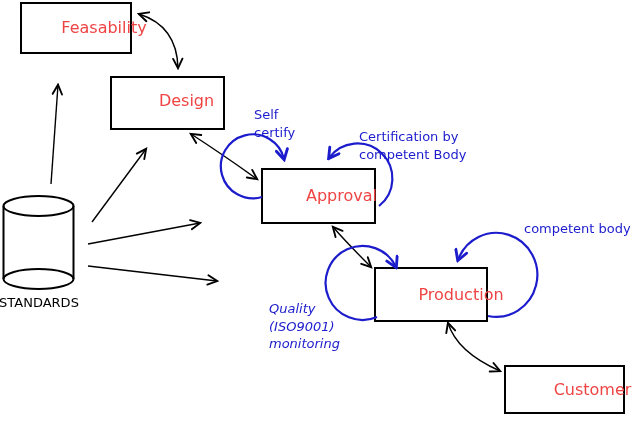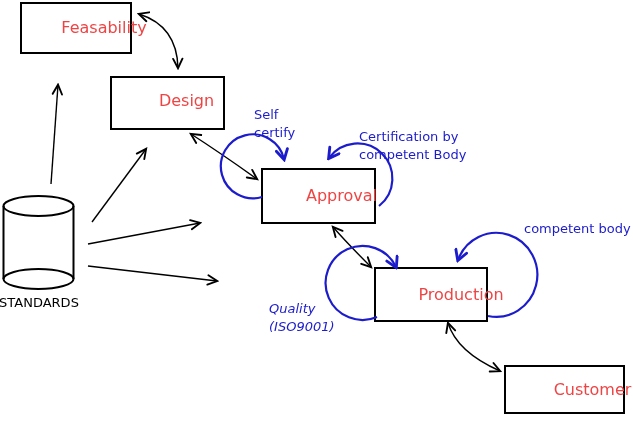--- a/index.html
+++ b/index.html
@@ -94,15 +94,16 @@
   <div class="annotation" style="left:359px;top:104px;margin-top:24px;">
     <div>Certification by</div>
     <div>competent Body</div>
   </div>
   <div class="annotation" style="left:524px;top:220px;">
     <div>competent body</div>
   </div>
   <div class="annotation" style="left:269px;top:300px;font-style:italic;">
     <div>Quality</div>
     <div>(ISO9001)</div>
+    <div>monitoring</div>
   </div>
 
 </div>
 
 </body></html>

